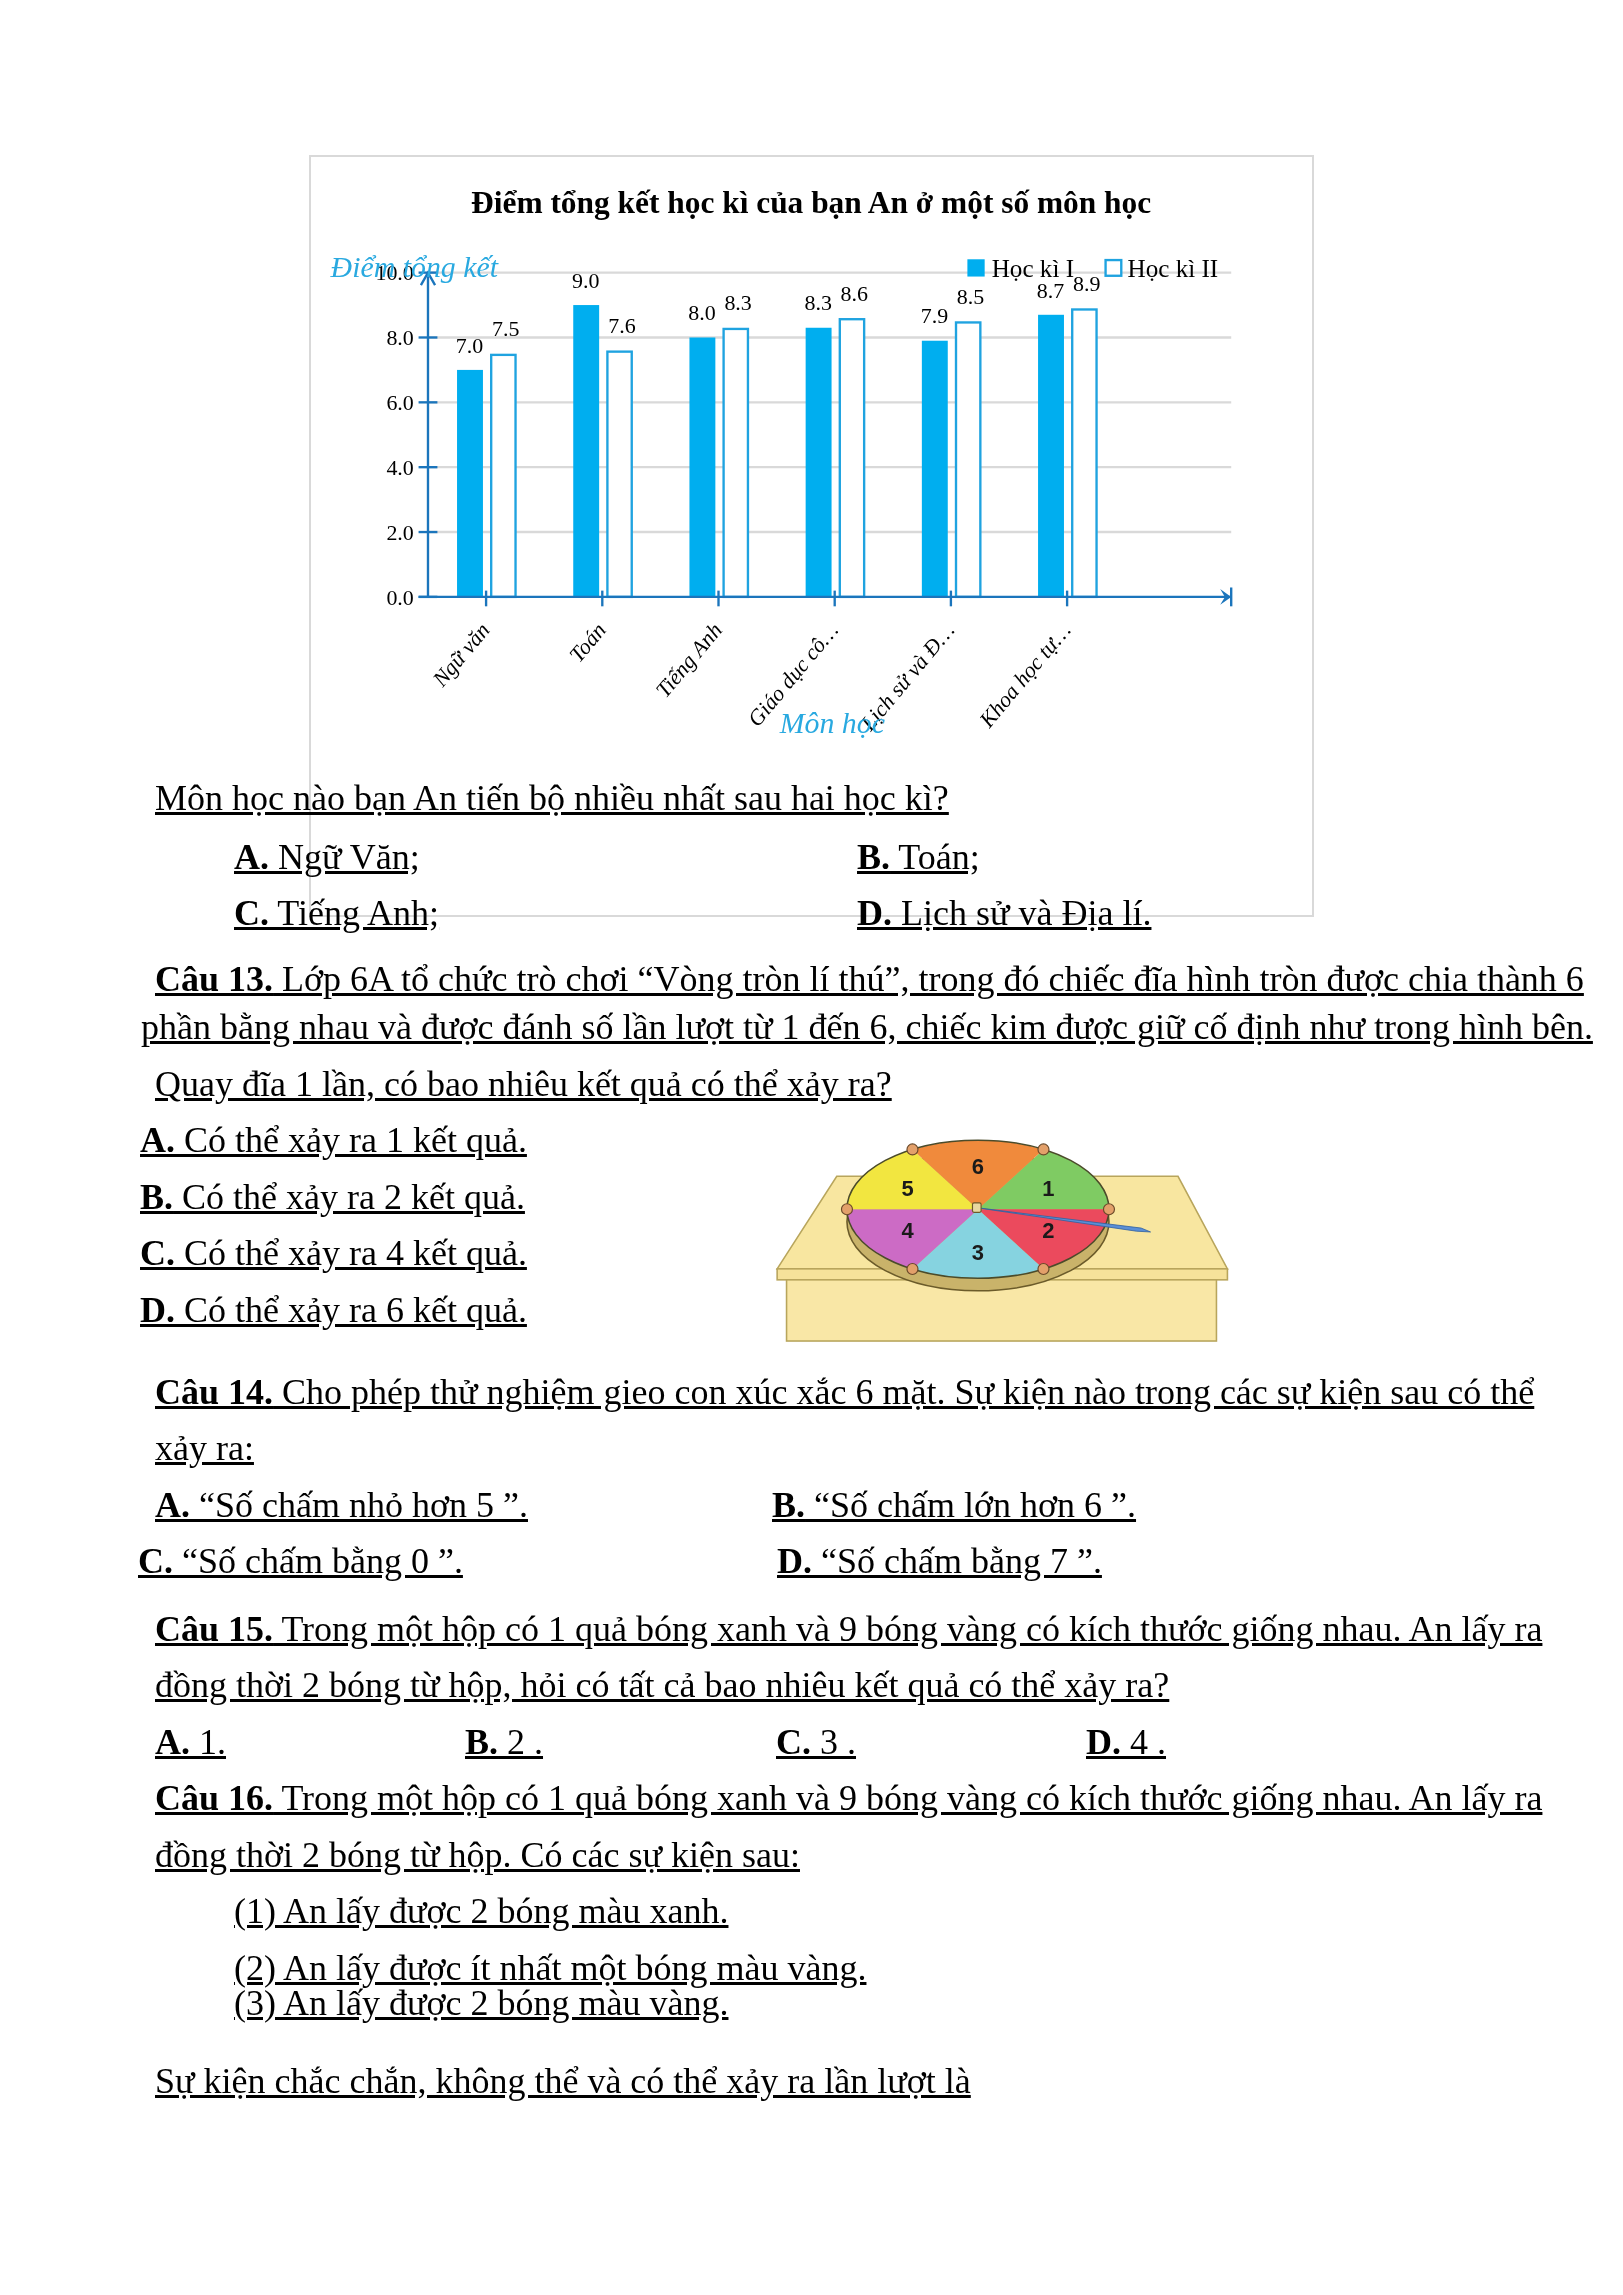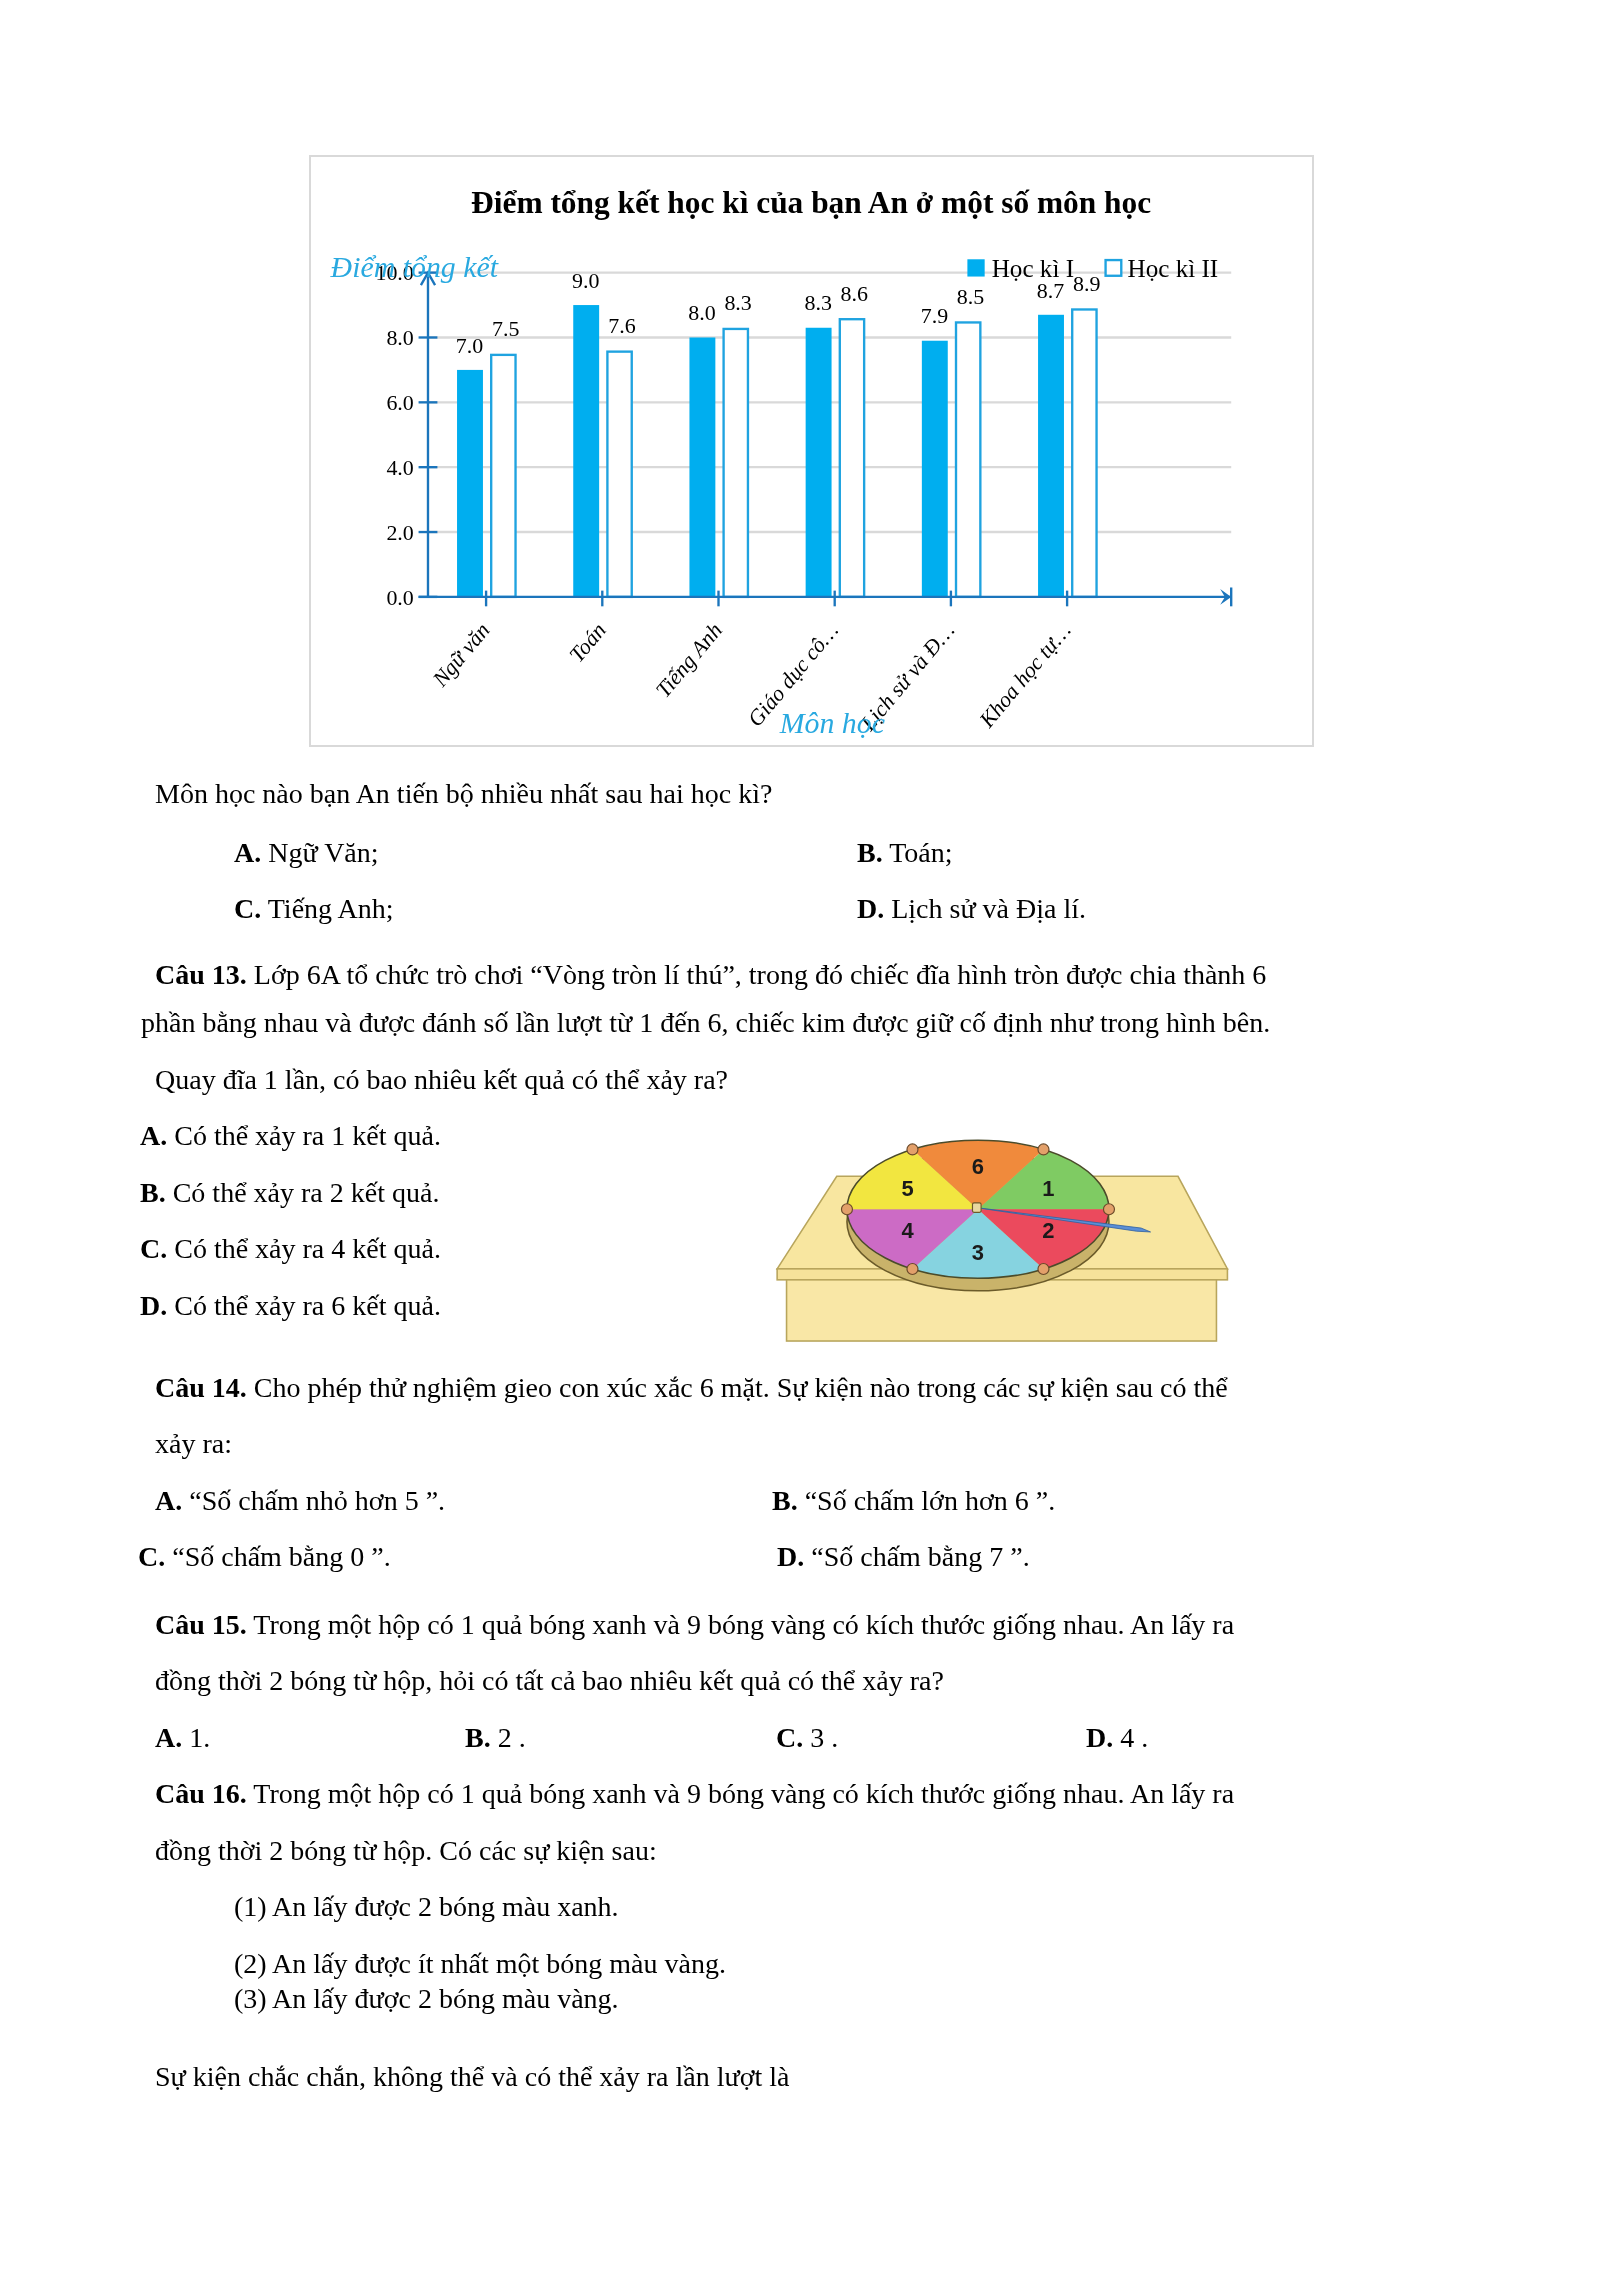--- a/index.html
+++ b/index.html
@@ -1,23 +1,23 @@
 <!DOCTYPE html>
 <html style="font-size:12.6px"><head>
 <meta charset="utf-8">
 <style>
   html, body { margin:0; padding:0; background:#ffffff; }
   body { width:1623px; height:2295px; position:relative; overflow:hidden;
          font-family:"Liberation Serif", "DejaVu Serif", serif; color:#000; }
   .abs { position:absolute; white-space:nowrap; }
-  .t { font-size:28px; line-height:1; }
+  .t { font-size:36px; line-height:1;text-decoration:underline; }
   b { font-weight:bold; }
 
   
-  #chart { position:absolute; left:309px; top:155px; width:1005px; height:592px;
+  #chart { position:absolute; left:309px; top:155px; width:1005px; height:762px;
            border:2.4px solid #d9d9d9; box-sizing:border-box; background:#fff; }
   #chart svg { position:absolute; left:0; top:0; }
   .chart-title { font-family:"Liberation Serif", serif; font-weight:bold; font-size:40px; }
   .tick-label { font-family:"Liberation Serif", serif; font-size:28px; }
   .val-label { font-family:"Liberation Serif", serif; font-size:28px; }
   .cat-label { font-family:"Liberation Serif", serif; font-size:28px; font-style:italic; }
   .axis-title { font-family:"Liberation Serif", serif; font-size:38px; font-style:italic; fill:#29a9e0; }
   .legend-label { font-family:"Liberation Serif", serif; font-size:32px; }
 
   

